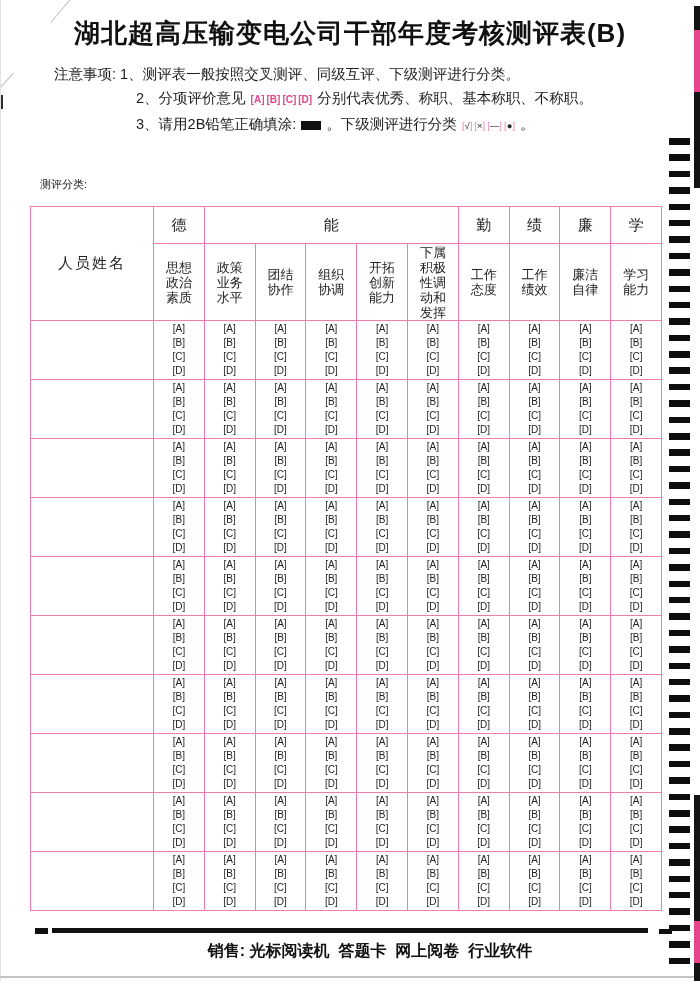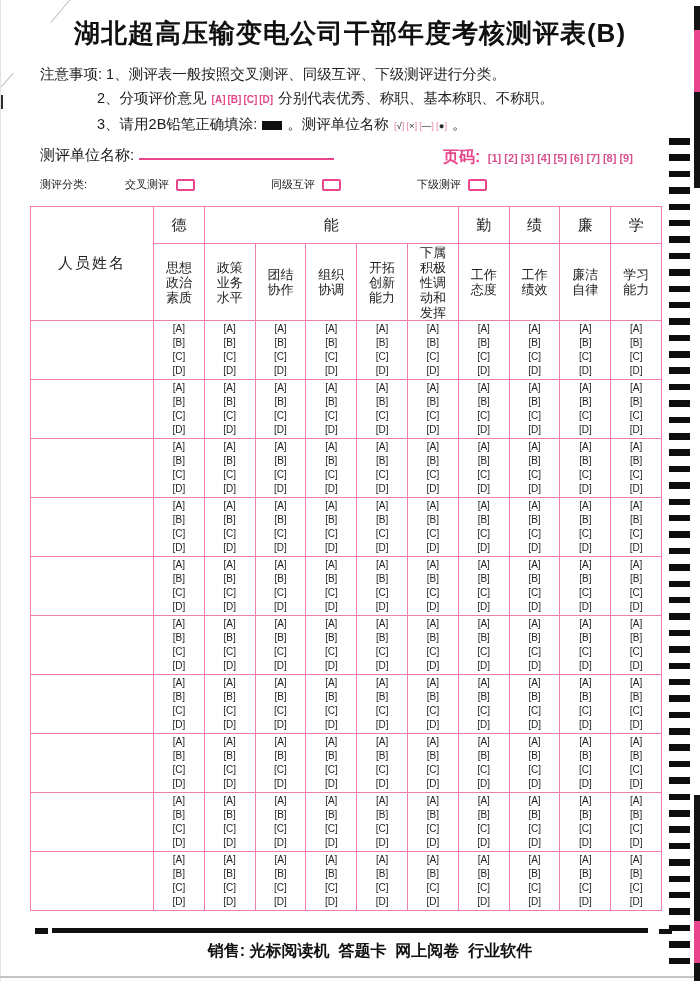--- a/index.html
+++ b/index.html
@@ -10,23 +10,23 @@
   .edge-left{position:absolute;left:0;top:0;width:1px;height:981px;background:#e3e3e3;}
   .art{position:absolute;background:#bfbfbf;}
   .art1{left:60px;top:-4px;width:1px;height:30px;transform:rotate(40deg);}
   .art2{left:4px;top:70px;width:1px;height:26px;transform:rotate(42deg);}
   .art3{left:0;top:95px;width:3px;height:14px;background:#2e2e2e;}
 
   .title{position:absolute;left:0;top:16px;width:700px;text-align:center;
          font-size:26px;font-weight:bold;letter-spacing:1px;color:#101010;}
 
   
-  .notice{position:absolute;left:40px;top:62px;font-size:14.5px;line-height:24px;color:#1c1c1c;}
+  .notice{position:absolute;left:54px;top:62px;font-size:14.5px;line-height:24px;color:#1c1c1c;}
   .notice-line{white-space:nowrap;}
-  .notice-indent{margin-left:57px;}
+  .notice-indent{margin-left:82px;}
   .opt-tag{color:#e2478b;font-size:10px;font-weight:bold;margin:0 1px;}
   .fill-demo{display:inline-block;width:20px;height:9px;background:#101010;margin:0 5px;vertical-align:middle;}
   .wm{font-size:9.5px;margin:0 1px;}
   .wm .b{color:#e88ab4;}
   .wm .s{color:#2a2a2a;}
 
   
   .unit-row{position:absolute;left:40px;top:144px;font-size:15px;}
   .unit-line{display:inline-block;width:195px;border-bottom:2px solid #e8458c;height:14px;margin-left:5px;}
   .pageno{position:absolute;left:443px;top:147px;}
@@ -88,42 +88,30 @@
     <div class="notice-line">
       <span>注意事项:</span>
       <span>1、</span><span>测评表一般按照交叉测评、同级互评、下级测评进行分类。</span>
     </div>
     <div class="notice-line notice-indent">
       <span>2、</span><span>分项评价意见</span>
       <span><span class="opt-tag">[A]</span><span class="opt-tag">[B]</span><span class="opt-tag">[C]</span><span class="opt-tag">[D]</span></span>
       <span>分别代表优秀、称职、基本称职、不称职。</span>
     </div>
     <div class="notice-line notice-indent">
-      <span>3、</span><span>请用2B铅笔正确填涂:</span><span class="fill-demo"></span><span>。测评单位名称</span>
+      <span>3、</span><span>请用2B铅笔正确填涂:</span><span class="fill-demo"></span><span>。下级测评进行分类</span>
       <span><span class="wm"><span class="b">[</span><span class="s">√</span><span class="b">]</span></span><span class="wm"><span class="b">[</span><span class="s">×</span><span class="b">]</span></span><span class="wm"><span class="b">[</span><span class="s">—</span><span class="b">]</span></span><span class="wm"><span class="b">[</span><span class="s">●</span><span class="b">]</span></span></span>
       <span>。</span>
     </div>
   </div>
 
-  <div class="unit-row">
-    <span>测评单位名称:</span><span class="unit-line"></span>
-  </div>
-
-  <div class="pageno">
-    <span class="pageno-label">页码:</span>
-    <span><span class="pnum">[1]</span><span class="pnum">[2]</span><span class="pnum">[3]</span><span class="pnum">[4]</span><span class="pnum">[5]</span><span class="pnum">[6]</span><span class="pnum">[7]</span><span class="pnum">[8]</span><span class="pnum">[9]</span></span>
-  </div>
+
 
   <div class="cat-row">
     <span>测评分类:</span>
-    <span class="cat-opts">
-        <span class="cat-opt"><span>交叉测评</span><span class="cat-box"></span></span>
-        <span class="cat-opt"><span>同级互评</span><span class="cat-box"></span></span>
-        <span class="cat-opt"><span>下级测评</span><span class="cat-box"></span></span>
-      </span>
   </div>
 
   <table class="etable">
     <colgroup>
         <col style="width: 123px;">
         <col style="width: 50.8px;">
         <col style="width: 50.8px;">
         <col style="width: 50.8px;">
         <col style="width: 50.8px;">
         <col style="width: 50.8px;">

